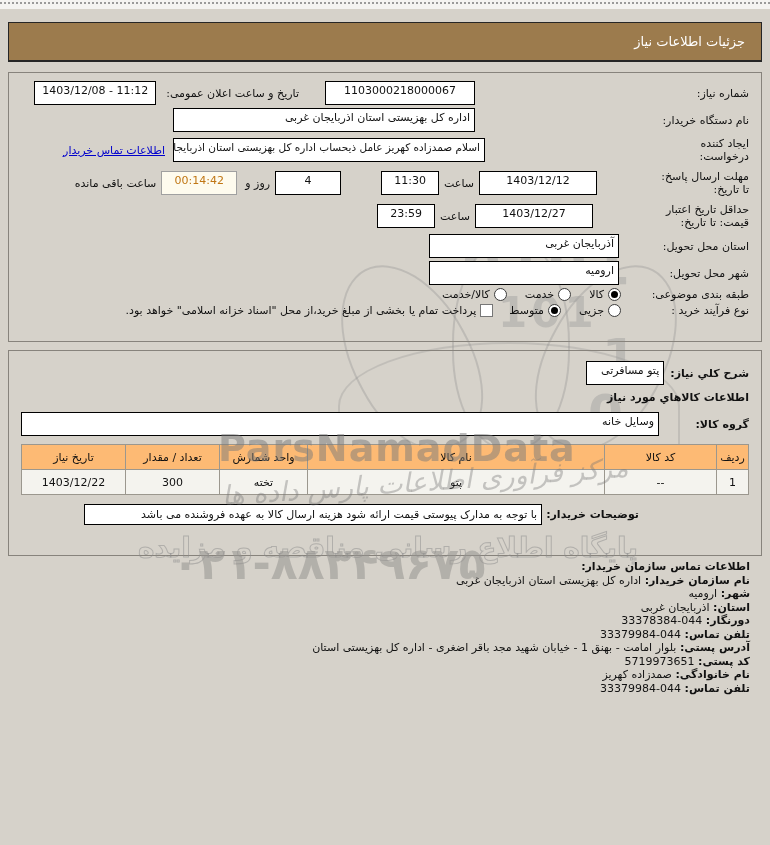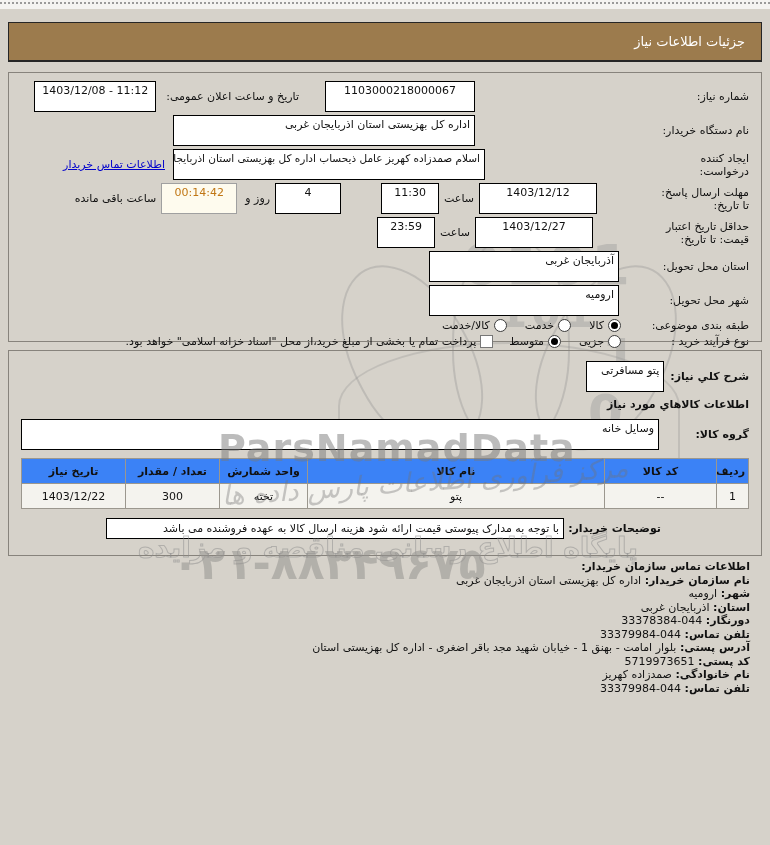--- a/index.html
+++ b/index.html
@@ -20,39 +20,39 @@
 
   .box { position:absolute; right:8px; left:8px; border:1px solid #87837C; z-index:2; }
   #box1 { top:72px; height:270px; padding:8px 12px; }
   #box2 { top:350px; height:206px; padding:10px 12px; }
 
   .frow { display:flex; align-items:center; margin-bottom:3px; }
   .flabel { flex:0 0 122px; width:122px; line-height:13px; }
   .flabel span { display:block; }
   .blabel { font-weight:bold; }
   .tbox {
-    background:#fff; border:1px solid #000; height:31px; line-height:17px;
+    background:#fff; border:1px solid #000; height:24px; line-height:17px;
     padding:0 4px; overflow:hidden; white-space:nowrap;
   }
   .center { text-align:center; }
   .ltr { direction:ltr; }
   .countdown { background:#FEFBEE; border:1px solid #A0A0A0; color:#C07614; }
 
   .radio { width:13px; height:13px; flex:0 0 13px; border:1px solid #3c3c3c; border-radius:50%;
            background:#fff; display:inline-block; position:relative; }
   .radio.checked::after { content:""; position:absolute; top:2px; left:2px; right:2px; bottom:2px;
            background:#000; border-radius:50%; }
   .checkbox { width:13px; height:13px; flex:0 0 13px; border:1px solid #777; background:#fff; display:inline-block; }
   .optlab { margin-right:4px; }
   a.link { color:#0000CC; text-decoration:underline; cursor:pointer; }
 
   table.items { width:100%; border-collapse:collapse; margin-top:8px; table-layout:fixed; }
   table.items th, table.items td { border:1px solid #9B978E; height:25px; text-align:center;
     font-size:11px; padding:0 3px; overflow:hidden; white-space:nowrap; }
-  table.items th { background:#3b82f6; font-weight:bold; }
+  table.items th { background:#fdba74; font-weight:normal; }
   table.items td { background:rgba(246,245,241,0.93); }
 
   .contact { position:absolute; top:560px; right:20px; left:14px; z-index:2; line-height:13.5px; }
   .contact p { margin:0; }
   .contact b { font-weight:bold; }
 
   
   .wm { position:absolute; pointer-events:none; }
   .wm-bg { z-index:0; } .wm-fg { z-index:3; }
   .petal { position:absolute; border:2px solid rgba(140,140,140,0.32); border-radius:50% 50% 46% 46%; }
@@ -204,21 +204,21 @@
         <td>--</td>
         <td>پتو</td>
         <td>تخته</td>
         <td class="ltr">300</td>
         <td class="ltr">1403/12/22</td>
       </tr>
     </tbody>
   </table>
 
   <div class="frow" style="margin-top:9px;">
-    <div class="blabel" style="margin-right:88px;">توضیحات خریدار:</div>
+    <div class="blabel" style="margin-right:110px;">توضیحات خریدار:</div>
     <div class="tbox" style="width:458px;margin-right:4px;height:21px;line-height:19px;">با توجه به مدارک پیوستی قیمت ارائه شود هزینه ارسال کالا به عهده فروشنده می باشد</div>
   </div>
 </div>
 
 <div class="contact">
   <p class="blabel">اطلاعات تماس سازمان خریدار:</p>
   <p><b>نام سازمان خریدار:</b> <span>اداره کل بهزیستی استان اذربایجان غربی</span></p>
   <p><b>شهر:</b> <span>ارومیه</span></p>
   <p><b>استان:</b> <span>اذربایجان غربی</span></p>
   <p><b>دورنگار:</b> <span>044-33378384</span></p>

